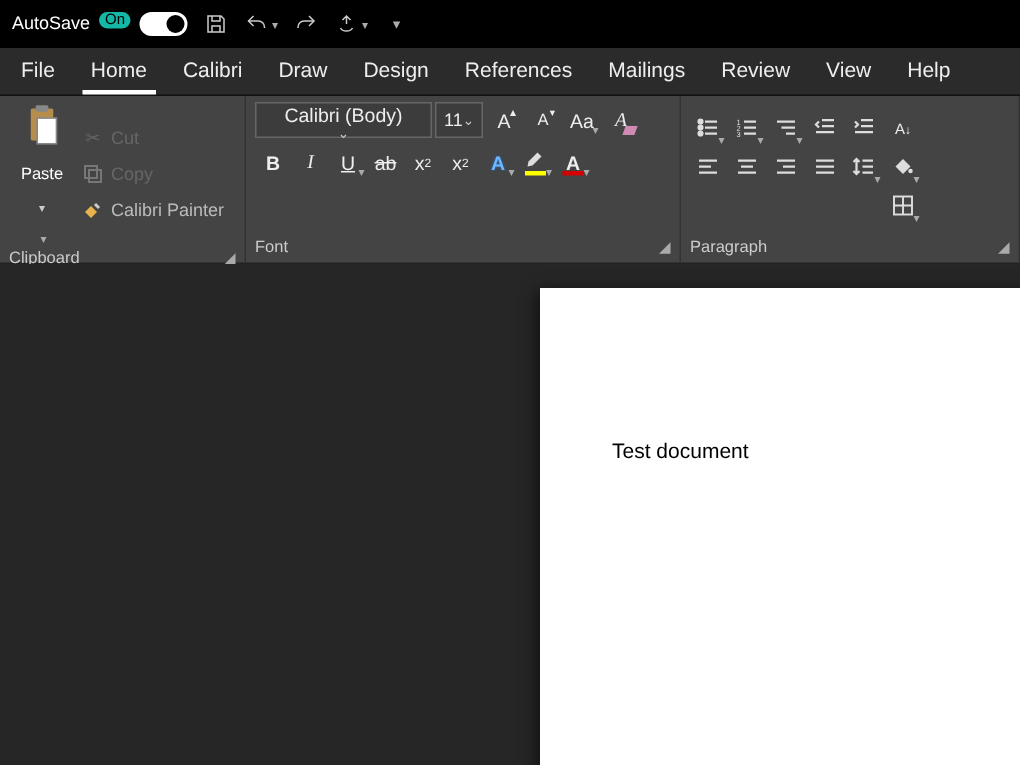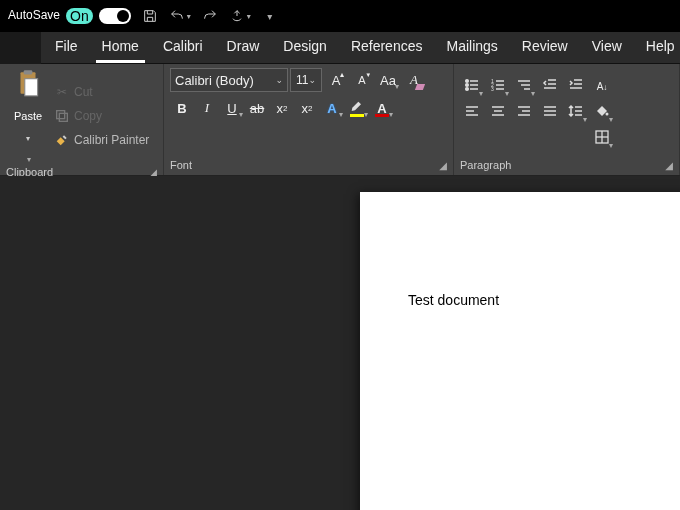--- a/index.html
+++ b/index.html
@@ -34,21 +34,20 @@
   .qa-btn svg { width:16px; height:16px; stroke:#ccc; fill:none; stroke-width:1.5;}
   .drop::after{ content:"▾"; font-size:8px; color:#aaa; margin-left:2px;}
   
   .tabs {
     height: 32px;
     background: #2b2b2b;
     display:flex; align-items:flex-end;
     padding: 0 8px;
     gap: 12px;
     border-bottom: 1px solid #111;
-    margin-left: 41px;
   }
   .tab {
     padding: 6px 6px;
     font-size: 14px;
     color: #eee;
     cursor:pointer;
     border-bottom: 3px solid transparent;
   }
   .tab.active { border-bottom-color:#fff; font-weight:400;}
   
@@ -86,21 +85,21 @@
   }
   .small-btn.dis { color:#666 }
   .small-btn .icon{ width:16px; height:16px; display:flex; align-items:center; justify-content:center;}
   .font-row{ display:flex; gap:2px; align-items:center; margin-bottom:4px;}
   .font-col{ display:flex; flex-direction:column;}
   .select {
     background:#3c3c3c; border:1px solid #666; color:#eee; height:24px;
     display:flex; align-items:center; padding:0 4px; font-size:13px;
     cursor:pointer;
   }
-  .select.font{ width:118px; justify-content:space-between;}
+  .select.font{ width:118px; justify-content:space-between;flex-direction:column;}
   .select.size{ width:32px; justify-content:center; font-size:12px;}
   .select .chev{ font-size:9px; color:#ccc;}
   .btnrow{ display:flex; gap:1px;}
   .ib {
     width:24px; height:24px; display:flex; align-items:center; justify-content:center;
     color:#eee; cursor:pointer; position:relative; font-size:13px;
   }
   .ib.drop::after{ position:absolute; right:1px; bottom:1px;}
   .ib svg{ width:16px; height:16px;}
   .under-bar{height:3px; width:14px; position:absolute; bottom:3px; left:5px;}
@@ -122,21 +121,21 @@
     padding:100px 48px;
     font-size:14px;
   }
 </style>
 </head>
 <body>
 
 <div class="titlebar">
   <div class="autosave">
     <span>AutoSave</span>
-    <span style="font-size:14px;background:#5eead4;color:#000;border-radius:8px;padding:0 4px;">On</span>
+    <span style="font-size:10px;background:#14b8a6;color:#000;border-radius:8px;padding:0 4px;">On</span>
     <div class="toggle"></div>
   </div>
   <div class="qa-btn">
       <svg viewBox="0 0 24 24">
         <path d="M4 4h13l3 3v13H4z"></path>
         <path d="M8 4v5h8V4M8 20v-6h8v6"></path>
       </svg>
     </div>
   <div class="qa-btn drop">
       <svg viewBox="0 0 24 24">

